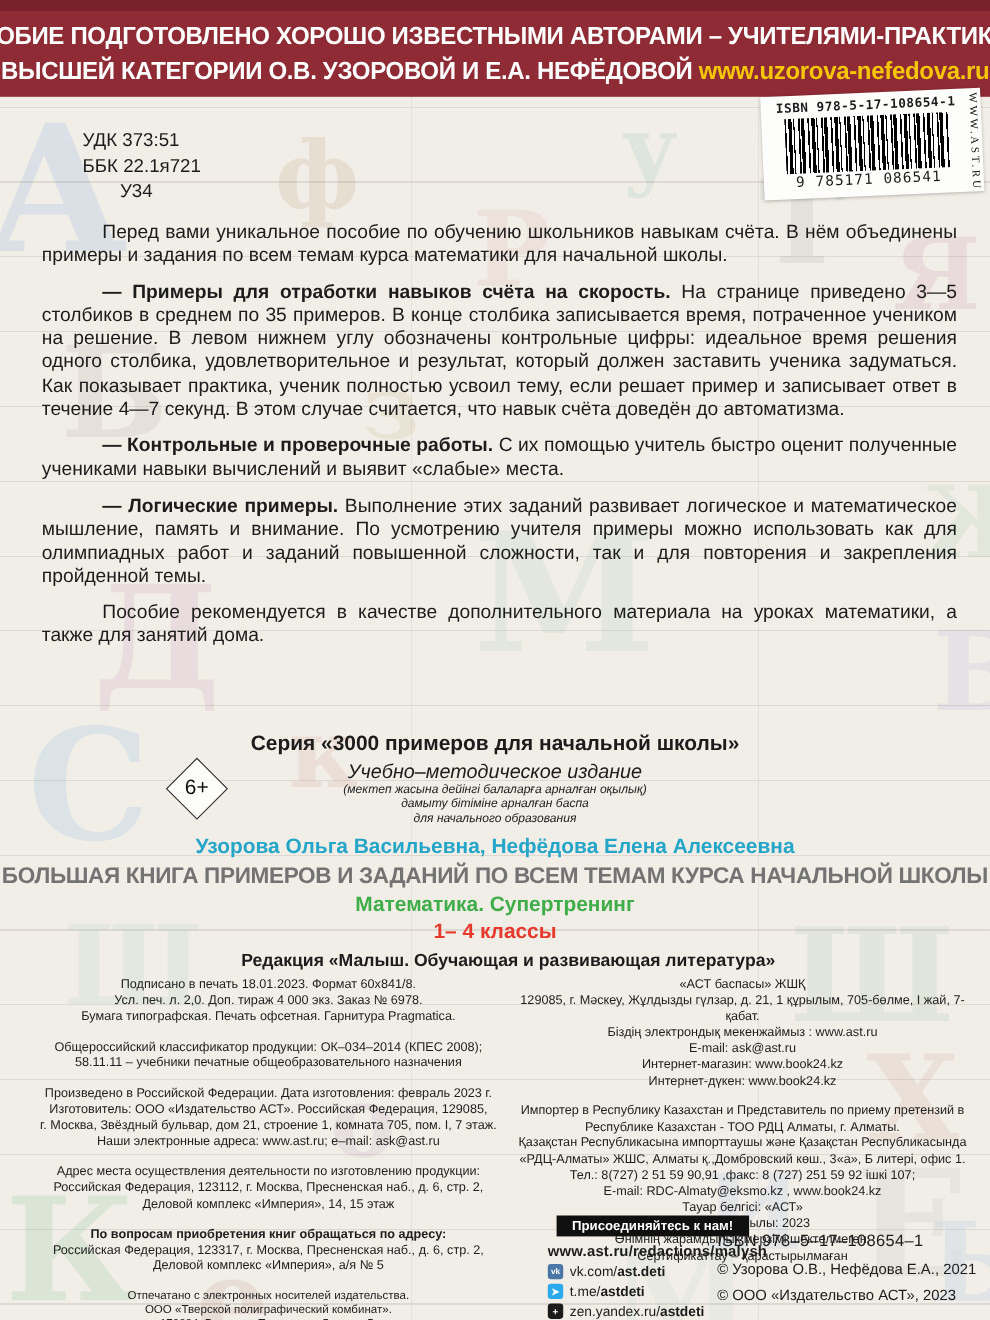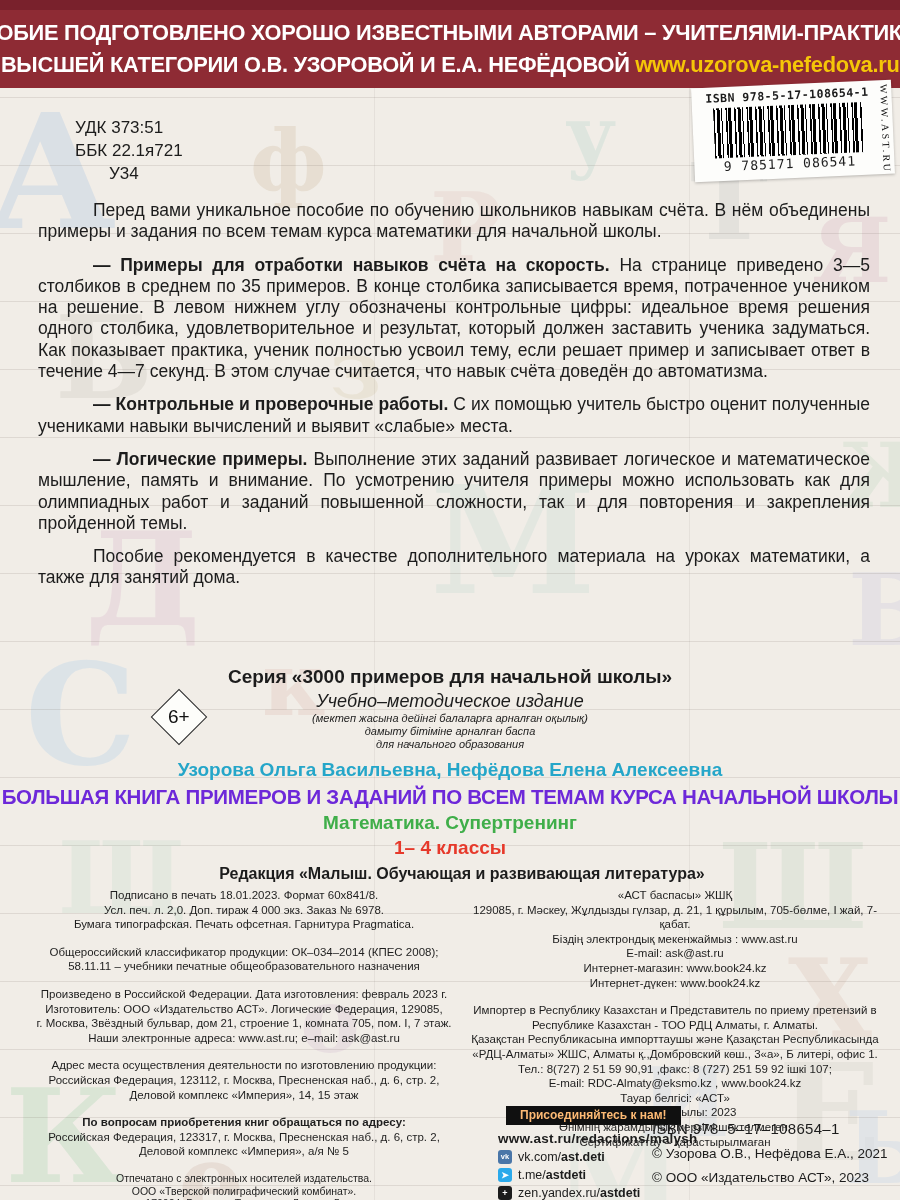--- a/index.html
+++ b/index.html
@@ -65,39 +65,39 @@
     margin:0 0 12px 0;font-size:17.5px;line-height:21.3px;
     text-align:justify;text-indent:55px;
   }
   .b{font-weight:700;}
   
   .series{left:0;top:666px;width:900px;text-align:center;}
   .series-title{font-size:19px;font-weight:700;text-align:center;}
   .edition{font-style:italic;font-size:18px;margin-top:3px;}
   .edition-sub{font-style:italic;font-size:11px;line-height:13px;color:#222;}
   .authors{color:#25a6c9;font-weight:700;font-size:19px;margin-top:8px;}
-  .main-title{color:#6d28d9;font-weight:700;font-size:20.5px;margin-top:4px;letter-spacing:-.3px;}
+  .main-title{color:#737373;font-weight:700;font-size:20.5px;margin-top:4px;letter-spacing:-.3px;}
   .subtitle{color:#3fae49;font-weight:700;font-size:19px;margin-top:3px;}
   .grades{color:#e6392b;font-weight:700;font-size:19px;margin-top:3px;}
   .redaction{font-weight:700;font-size:16px;margin-top:6px;padding-left:24px;}
   .age-badge{
     position:absolute;left:159px;top:697px;width:38px;height:38px;
     background:#fdfdfa;border:1.6px solid #2a2a2a;transform:rotate(45deg);
     display:flex;align-items:center;justify-content:center;z-index:2;
   }
   .age-badge span{transform:rotate(-45deg);font-size:19px;color:#111;}
   
   .col-left{left:28px;top:888px;width:432px;text-align:center;font-size:11.5px;line-height:14.6px;color:#1e1e1e;}
   .col-right{left:462px;top:888px;width:426px;text-align:center;font-size:11.5px;line-height:14.6px;color:#1e1e1e;}
   .col-left .gap,.col-right .gap{margin-top:13px;}
   .col-left .sm,.col-right .sm{font-size:10.5px;line-height:12.6px;text-align:center;}
   
   .join-block{left:498px;top:1105px;width:220px;}
   .join-badge{
-    display:inline-block;background:#101010;color:#fdba74;font-weight:700;
+    display:inline-block;background:#101010;color:#ffffff;font-weight:700;
     font-size:12px;padding:2px 14px 3px 14px;margin-left:8px;
   }
   .join-site{font-weight:700;font-size:13.5px;margin-top:6px;letter-spacing:.2px;}
   .social-row{display:flex;align-items:center;margin-top:4px;font-size:12.5px;}
   .social-icon{
     width:14px;height:14px;border-radius:3px;margin-right:6px;flex:0 0 14px;
     color:#fff;font-size:9px;line-height:14px;text-align:center;font-weight:700;
   }
   .icon-vk{background:#4a76a8;font-size:7.5px;}
   .icon-telegram{background:#2aa9eb;}
@@ -182,21 +182,21 @@
   <div class="redaction">Редакция «Малыш. Обучающая и развивающая литература»</div>
 </div>
 
 <div class="layer col-left">
     <div>Подписано в печать 18.01.2023. Формат 60х841/8.</div>
     <div>Усл. печ. л. 2,0. Доп. тираж 4 000 экз. Заказ № 6978.</div>
     <div>Бумага типографская. Печать офсетная. Гарнитура Pragmatica.</div>
     <div class="gap">Общероссийский классификатор продукции: ОК–034–2014 (КПЕС 2008);</div>
     <div>58.11.11 – учебники печатные общеобразовательного назначения</div>
     <div class="gap">Произведено в Российской Федерации. Дата изготовления: февраль 2023 г.</div>
-    <div>Изготовитель: ООО «Издательство АСТ». Логические Федерация, 129085,</div>
+    <div>Изготовитель: ООО «Издательство АСТ». Российская Федерация, 129085,</div>
     <div>г. Москва, Звёздный бульвар, дом 21, строение 1, комната 705, пом. I, 7 этаж.</div>
     <div>Наши электронные адреса: www.ast.ru; e–mail: ask@ast.ru</div>
     <div class="gap">Адрес места осуществления деятельности по изготовлению продукции:</div>
     <div>Российская Федерация, 123112, г. Москва, Пресненская наб., д. 6, стр. 2,</div>
     <div>Деловой комплекс «Империя», 14, 15 этаж</div>
     <div class="b gap">По вопросам приобретения книг обращаться по адресу:</div>
     <div>Российская Федерация, 123317, г. Москва, Пресненская наб., д. 6, стр. 2,</div>
     <div>Деловой комплекс «Империя», а/я № 5</div>
     <div class="sm gap">Отпечатано с электронных носителей издательства.</div>
     <div class="sm">ООО «Тверской полиграфический комбинат».</div>

